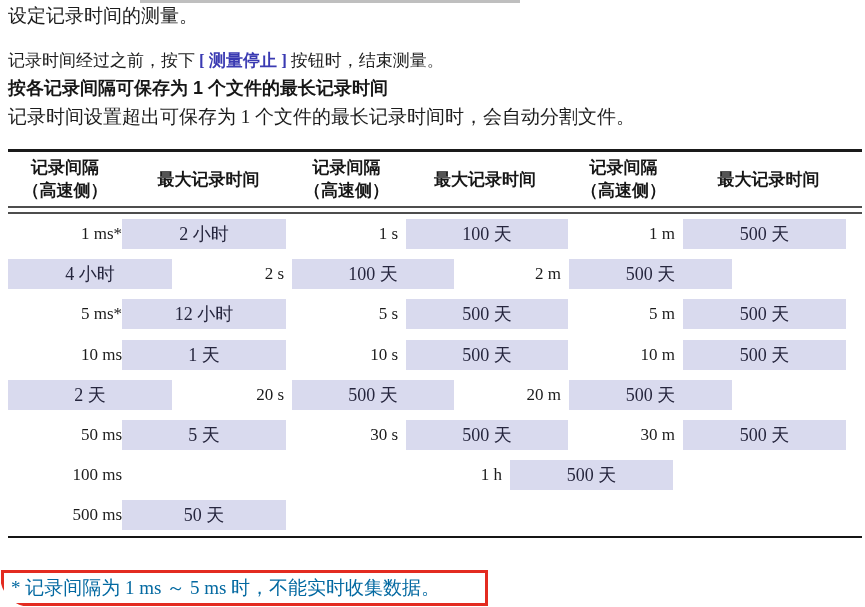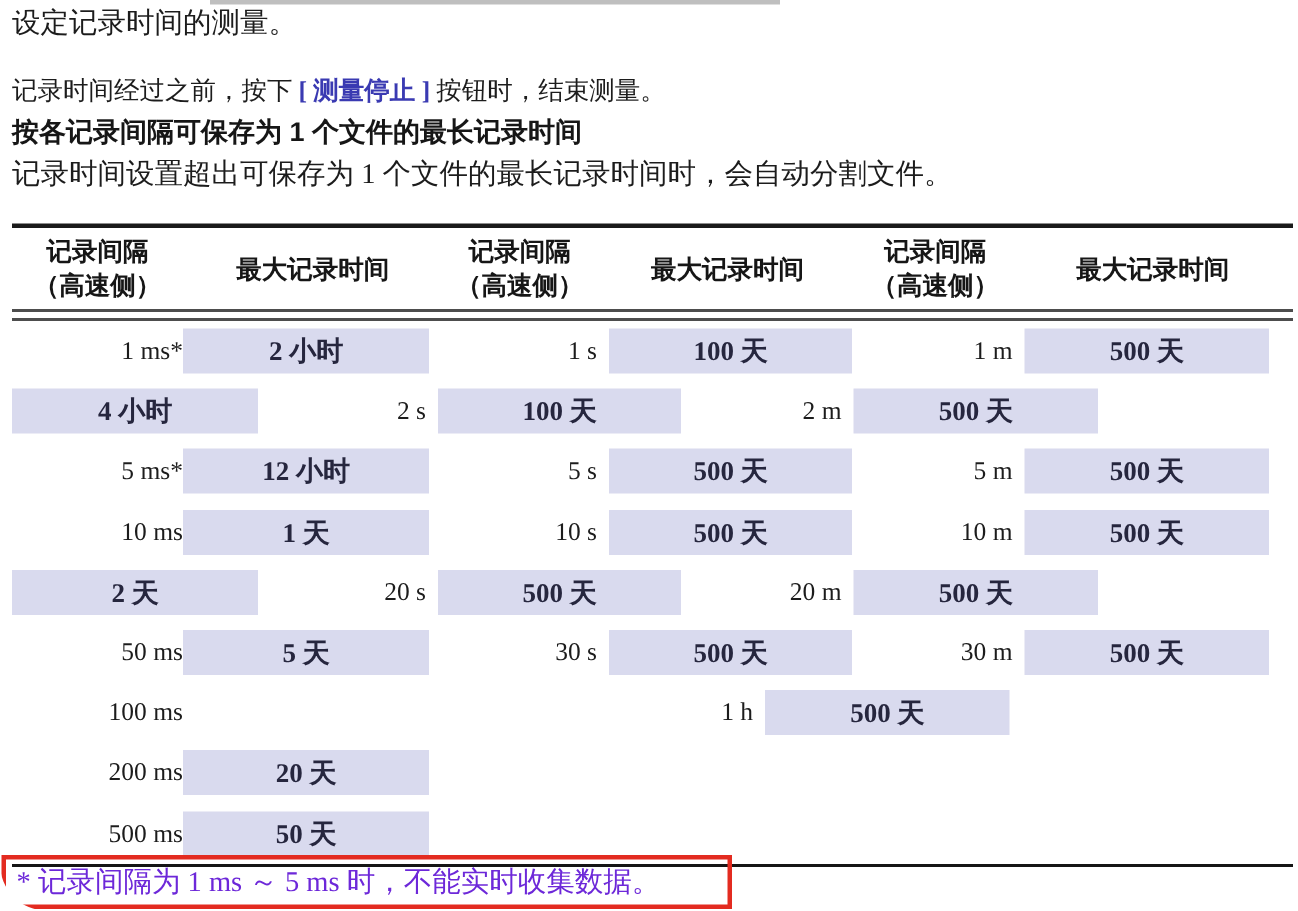--- a/index.html
+++ b/index.html
@@ -39,37 +39,37 @@
   .c-int1 { width: 114px; } .c-max1 { width: 173px; }
   .c-int2 { width: 103px; } .c-max2 { width: 174px; }
   .c-int3 { width: 103px; } .c-max3 { width: 187px; }
   .double-rule { height: 8px; border-top: 2px solid #4d4d4d; border-bottom: 2px solid #4d4d4d; }
   .tbody { }
   .trow { display: flex; height: 40.2px; align-items: center; }
   .int-val {
     font-size: 17px; text-align: right; color: #1c1c1c;
     font-family: "Liberation Serif", serif;
   }
-  .max-wrap { display: flex; align-items: flex-start; font-weight: bold; }
+  .max-wrap { display: flex; align-items: flex-start; }
   .max-cell {
     height: 30px; background: #d9daee; color: #26263e;
     display: flex; align-items: center; justify-content: center;
     font-size: 18px; font-family: "Liberation Serif", serif;
   }
   .w1 { width: 164px; margin-left: 0px; }
   .w2 { width: 162px; margin-left: 8px; }
   .w3 { width: 163px; margin-left: 8px; }
   .table-bottom-border { height: 2.5px; background: #151515; }
 
   .note-box {
     position: absolute; left: 1px; top: 570px; width: 487px; height: 36px;
     border: 3px solid #e32b20; background: transparent;
     display: flex; align-items: center;
   }
-  .note-text { font-size: 19px; padding-left: 7px; color: #6d28d9; white-space: nowrap; }
+  .note-text { font-size: 19px; padding-left: 7px; color: #0369a1; white-space: nowrap; }
 </style>
 </head>
 <body>
 
 <div class="page">
 
   <div class="artifact-top"></div>
 
   <div class="intro-line1">设定记录时间的测量。</div>
 
@@ -188,39 +188,29 @@
         <div class="trow">
           <div class="int-val c-int1">100 ms</div>
           <div class="int-val c-int2"></div>
           <div class="max-wrap c-max2"></div>
           <div class="int-val c-int3">1 h</div>
           <div class="max-wrap c-max3">
             <div class="max-cell w3">500 天</div>
           </div>
         </div>
         <div class="trow">
-          <div class="int-val c-int1">200 ms</div>
-          <div class="max-wrap c-max1">
-            <div class="max-cell w1">20 天</div>
+          <div class="int-val c-int1">500 ms</div>
+          <div class="max-wrap c-max1">
+            <div class="max-cell w1">50 天</div>
           </div>
           <div class="int-val c-int2"></div>
           <div class="max-wrap c-max2"></div>
           <div class="int-val c-int3"></div>
           <div class="max-wrap c-max3"></div>
         </div>
-        <div class="trow">
-          <div class="int-val c-int1">500 ms</div>
-          <div class="max-wrap c-max1">
-            <div class="max-cell w1">50 天</div>
-          </div>
-          <div class="int-val c-int2"></div>
-          <div class="max-wrap c-max2"></div>
-          <div class="int-val c-int3"></div>
-          <div class="max-wrap c-max3"></div>
-        </div>
       </div>
 
     <div class="table-bottom-border"></div>
   </div>
 
   <div class="note-box">
     <div class="note-text">* 记录间隔为 1 ms ～ 5 ms 时，不能实时收集数据。</div>
   </div>
 
 </div>

